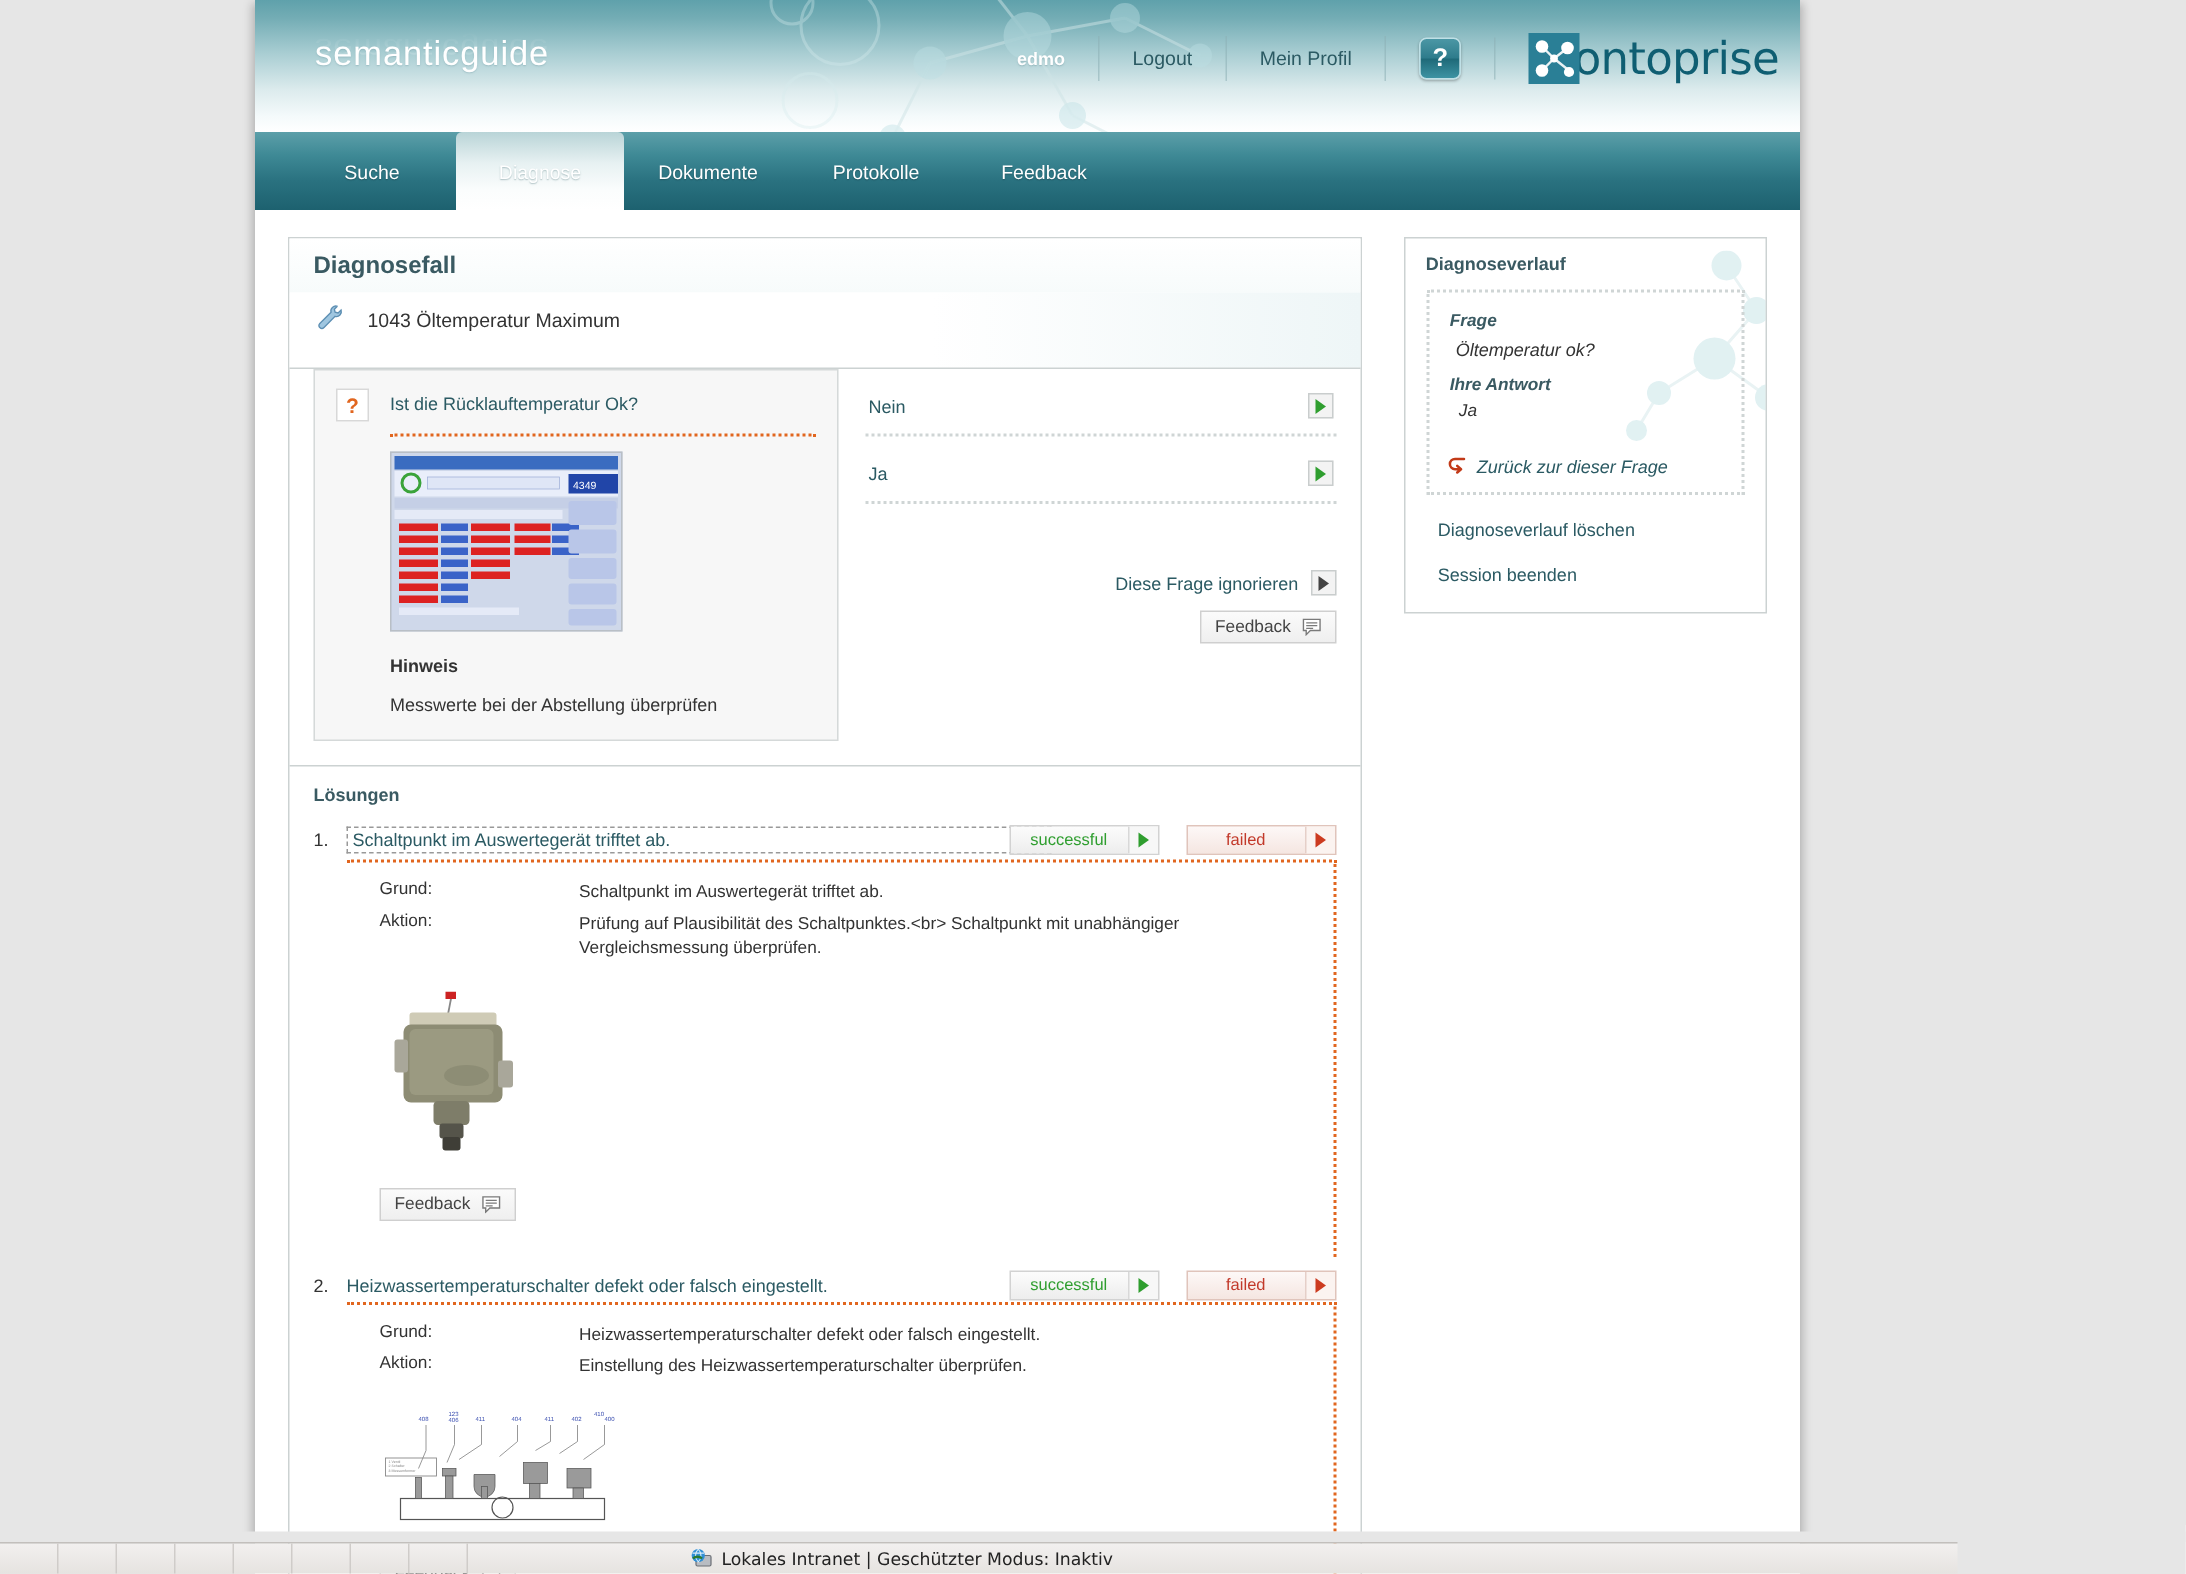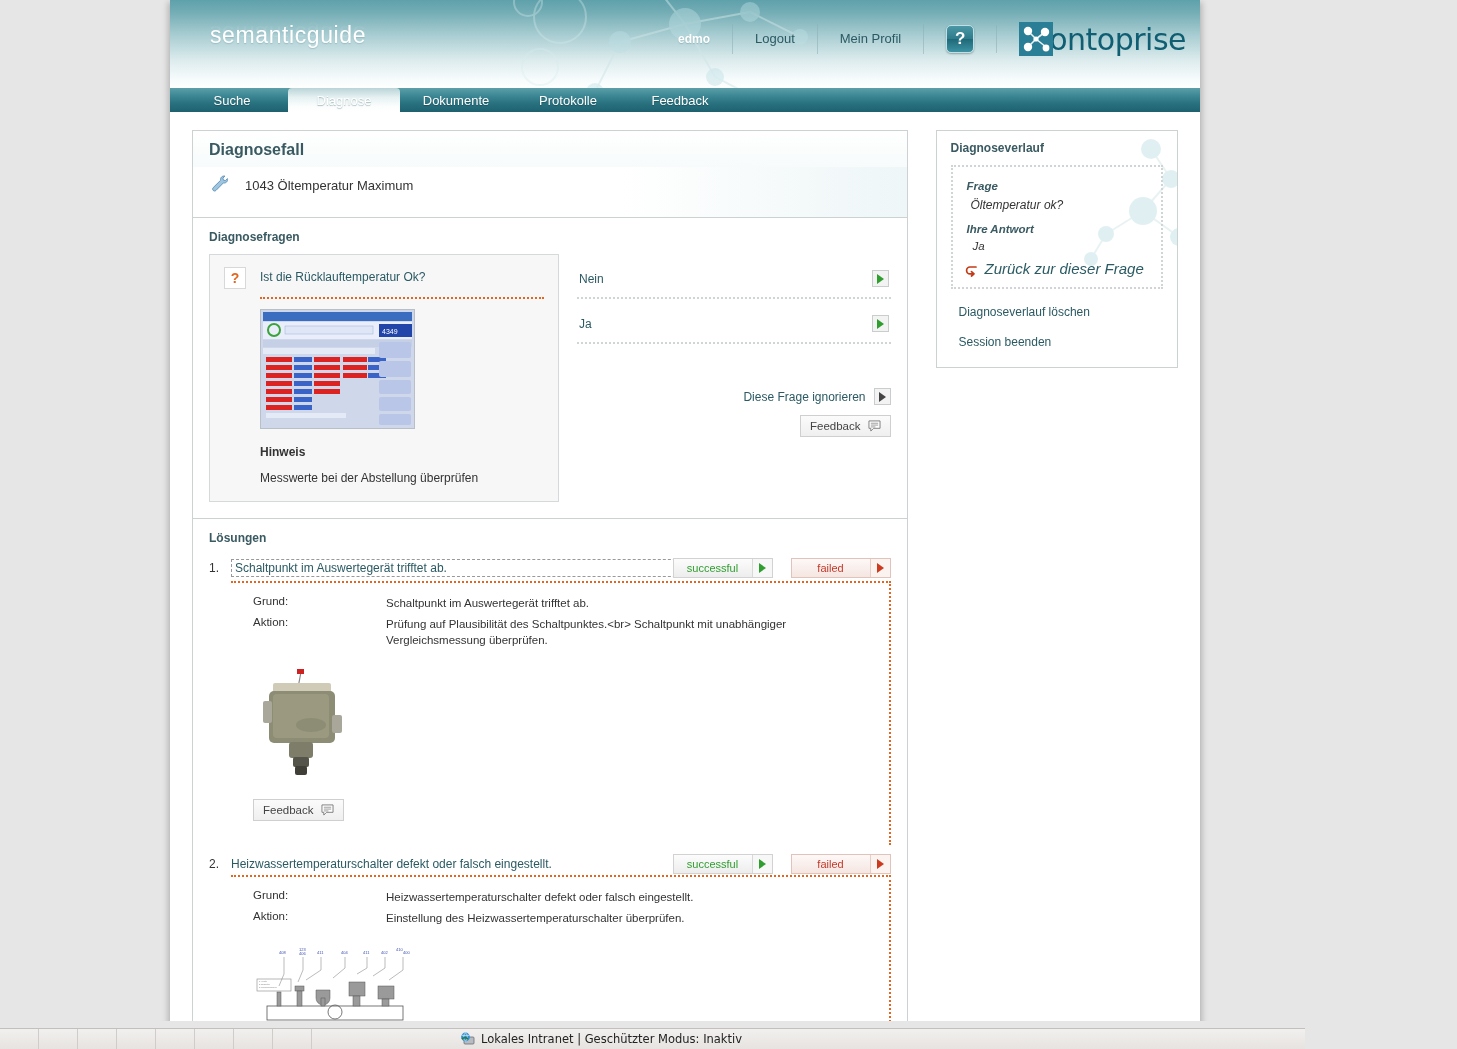--- a/index.html
+++ b/index.html
@@ -86,24 +86,24 @@
     width: 34px; height: 34px; background: #2a7f96;
     position: relative; margin-right: -4px;
   }
   .onto-word {
     font-size: 30px; color: #0f5e72; letter-spacing: -.5px;
     font-family: "DejaVu Sans", sans-serif; font-weight: 400;
   }
 
   
   .nav {
-    height: 24px;
+    height: 52px;
     background: linear-gradient(to bottom, #5c9fa9 0%, #3e8995 30%, #2a7280 62%, #1d616f 100%);
     display: flex; align-items: stretch;
-    padding-left: 6px;
+    padding-left: 22px;
     position: relative;
   }
   .nav-item {
     display: flex; align-items: center;
     padding: 0 0; width: 112px; justify-content: center;
     color: #ffffff; font-size: 13px; cursor: pointer;
     text-shadow: 0 1px 1px rgba(0,0,0,.25);
   }
   .nav-item.active {
     background: linear-gradient(to bottom, #b9d4d7 0%, #e7f1f2 40%, #fbfdfd 75%, #ffffff 100%);
@@ -295,23 +295,23 @@
   .hist-box {
     margin: 2px 14px 0 14px;
     border: 2px dotted #cfd5d5;
     padding: 10px 0 10px 0;
     position: relative; z-index: 2; font-style: italic;
   }
   .hist-label { font-size: 11.5px; color: #3a5a62; font-weight: bold; padding: 3px 0 3px 14px; }
   .hist-q { font-size: 12px; color: #333; padding: 3px 0 8px 18px; }
   .hist-a { font-size: 11.5px; color: #333; padding: 2px 0 4px 20px; }
   .hist-back {
-    display: flex; align-items: flex-end; gap: 6px;
+    display: flex; align-items: flex-start; gap: 6px;
     padding: 4px 0 0 12px;
-    font-size: 15px; color: #2b5a63; cursor: pointer;
+    font-size: 12px; color: #2b5a63; cursor: pointer; margin-top: 16px;
   }
   .back-arrow { width: 14px; height: 12px; }
   .side-link {
     display: block; padding: 16px 0 0 22px;
     font-size: 12px; color: #2b5a63;
     text-decoration: none; cursor: pointer;
     position: relative; z-index: 2;
   }
 
   
@@ -427,21 +427,20 @@
 
         <div class="panel-head">Diagnosefall</div>
         <div class="case-row">
           <svg class="wrench-icon" viewBox="0 0 24 24">
             <path d="M16 3.2c-2.6-.8-5 1.5-4.3 4L4.2 14.6c-.8.8-.8 2 0 2.8.8.8 2 .8 2.8 0l7.4-7.5c2.5.7 4.8-1.7 4-4.3l-2 2-2-.5-.5-2 2-1.9z" fill="#9fc6e0" stroke="#5d8fb3" stroke-width=".9"></path>
           </svg>
           <div class="case-title">1043 Öltemperatur Maximum</div>
         </div>
 
         <div class="sec-divider"></div>
-        <div class="sec-head">Diagnosefragen</div>
 
         <div class="q-wrap">
           <div class="q-card">
             <div class="q-top">
               <div class="q-mark">?</div>
               <div class="q-text">Ist die Rücklauftemperatur Ok?</div>
             </div>
             <div class="q-dots"></div>
 
             <div class="q-thumb">

